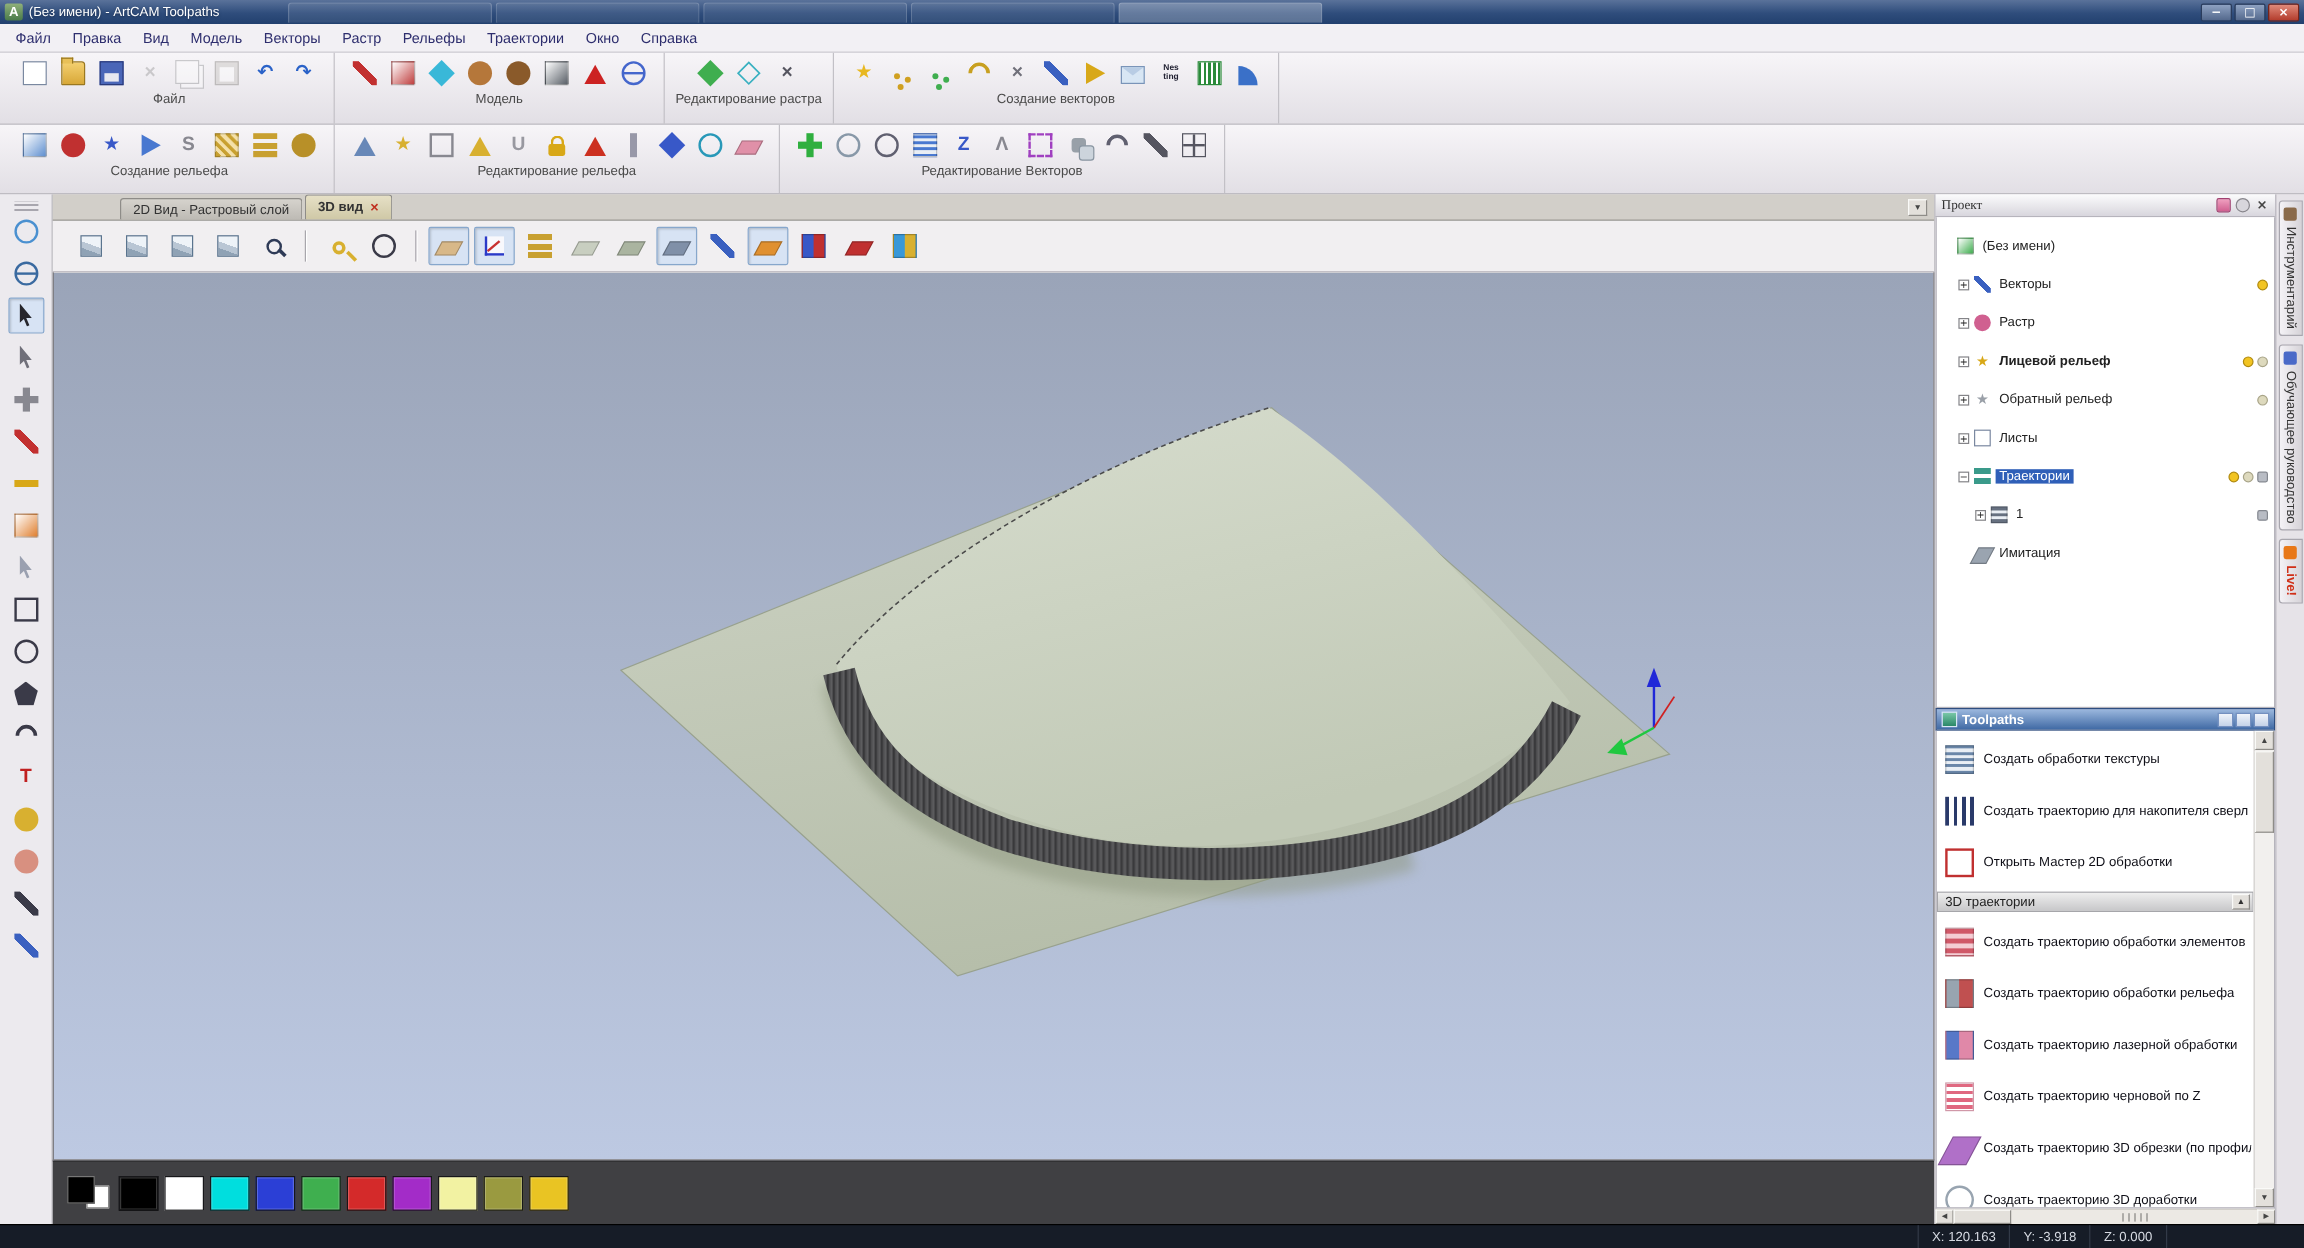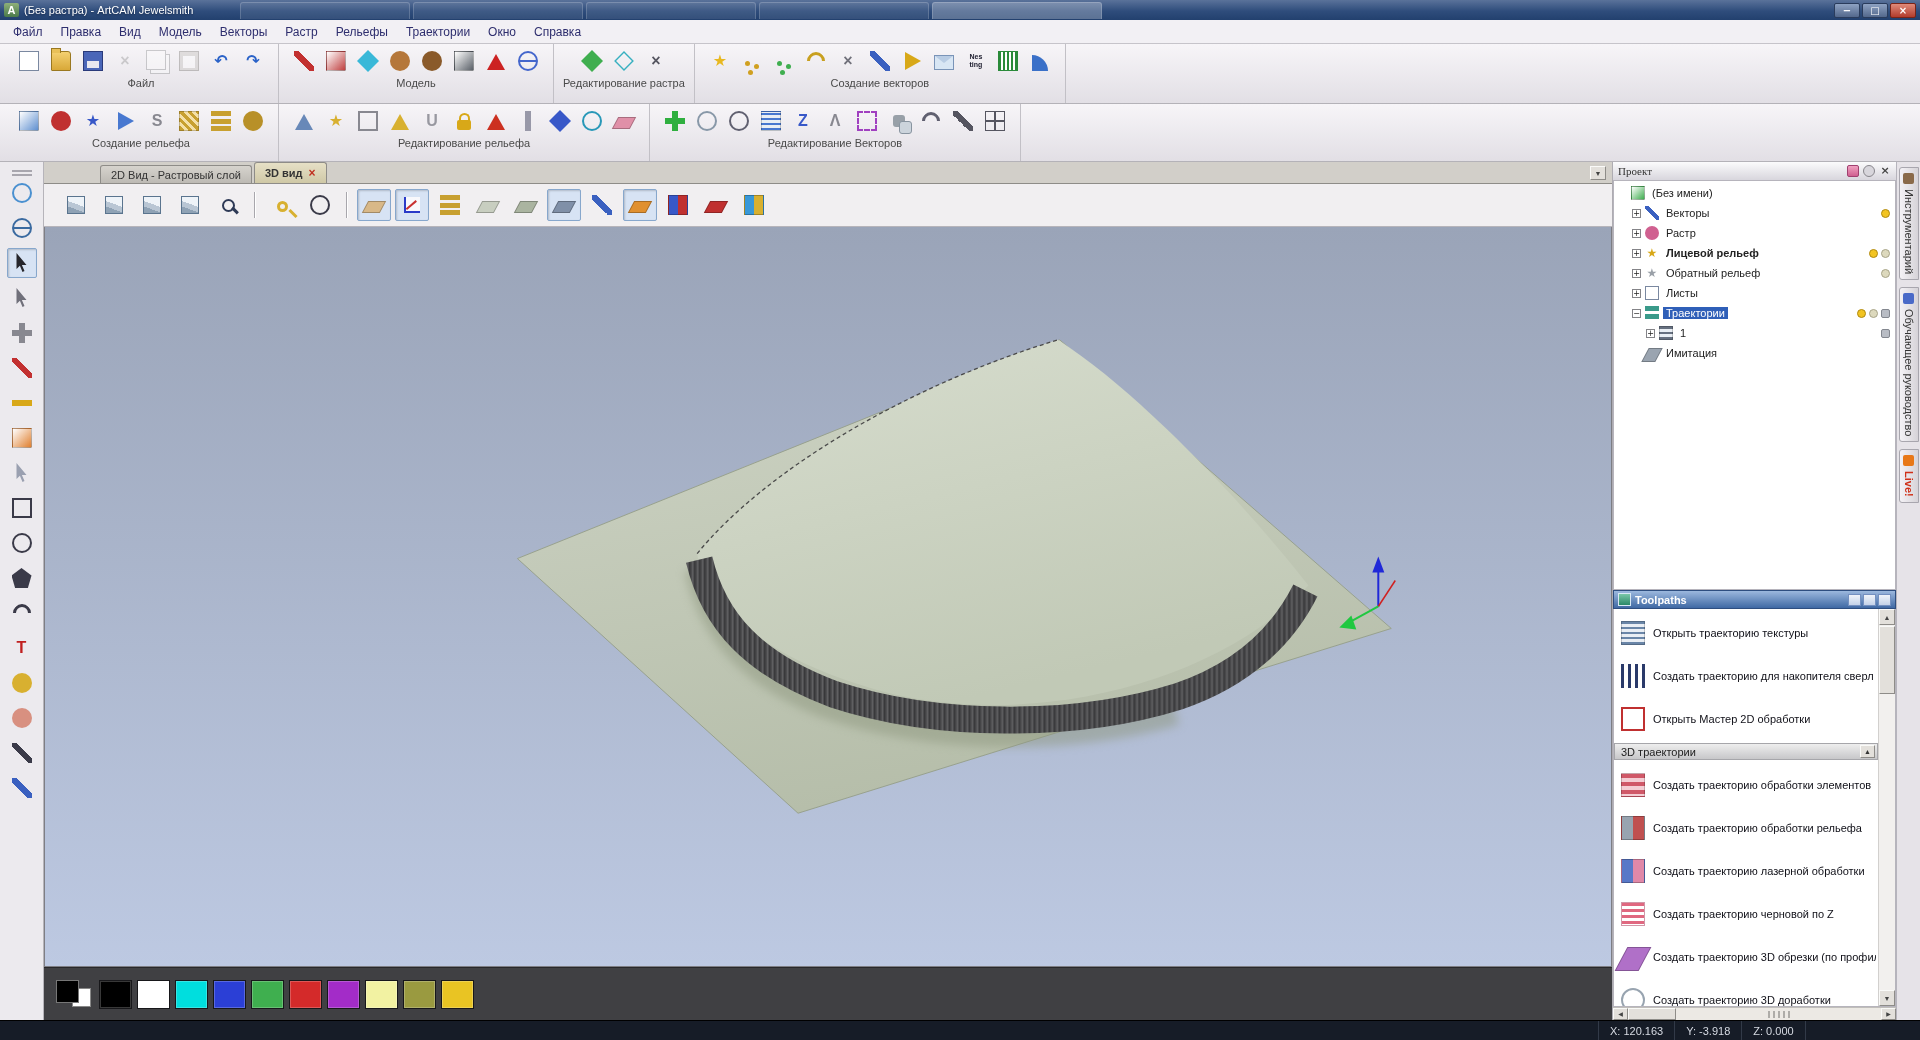--- a/index.html
+++ b/index.html
@@ -129,21 +129,21 @@
   .pheader { height:19px; display:flex; align-items:center; padding:0 5px; font-size:11px; color:#333;
     background:linear-gradient(#fbfbfc,#d8d6dd); border-bottom:1px solid #b6b4bc; }
   .ph-title { flex:1;font-family:Liberation Serif, serif; }
   .ph-icons { display:flex; gap:4px; align-items:center; }
   .ph-ic { width:12px; height:12px; display:inline-block; }
   .ph-ic.pink { background:linear-gradient(#f0a0c0,#d06090); border:1px solid #a04070; border-radius:2px; }
   .ph-ic.pin { background:#d8d6dc; border:1px solid #88868c; border-radius:50%; }
   .ph-ic.x { font:bold 11px/12px "DejaVu Sans",sans-serif; color:#444; text-align:center; }
 
   .ptree { height:409px; background:#fff; border:1px solid #b6b4bc; border-top:none; overflow:hidden; padding-top:2px; }
-  .trow { height:20px; display:flex; align-items:center; gap:4px; font-size:11px; }
+  .trow { height:20px; display:flex; align-items:center; gap:4px; font-size:11px;margin-top:12px; }
   .trow .sh { width:14px; height:14px; line-height:14px; font-size:12px; flex:none; }
   .expander { width:9px; height:9px; border:1px solid #848488; background:#fff; font:8px/7px "DejaVu Sans",monospace; text-align:center; color:#222; flex:none; }
   .expander.ghost { visibility:hidden; }
   .tlabel { padding:0 3px; color:#222; white-space:nowrap; }
   .tlabel.b { font-weight:bold; }
   .tlabel.sel { background:#2f5fb8; color:#fff; }
   .bulbs { margin-left:auto; margin-right:5px; display:flex; gap:3px; align-items:center; }
   .bulb { width:9px; height:9px; border-radius:50%; display:inline-block; }
   .bulb.on { background:#f2c422; border:1px solid #b08a10; }
   .bulb.dim { background:#ddd9bd; border:1px solid #a8a488; }
@@ -188,21 +188,21 @@
   .scell { font-size:11px; color:#d6dae2; padding:0 11px; border-left:1px solid #323a48; height:100%; display:flex; align-items:center; }
   .scell:last-child { border-right:1px solid #323a48; }
 </style>
 </head>
 <body>
 
 <div class="app">
 
   <div class="titlebar">
     <span class="appicon">A</span>
-    <span class="title">(Без растра) - ArtCAM Jewelsmith</span>
+    <span class="title">(Без имени) - ArtCAM Toolpaths</span>
     <div class="ghost-tabs">
       <div class="gtab"></div>
       <div class="gtab"></div>
       <div class="gtab"></div>
       <div class="gtab"></div>
       <div class="gtab lit"></div>
     </div>
     <div class="winbtns">
       <div class="winbtn">−</div>
       <div class="winbtn">□</div>
@@ -721,21 +721,21 @@
         <span class="tp-btns">
           <span class="tp-btn"></span>
           <span class="tp-btn"></span>
           <span class="tp-btn"></span>
         </span>
       </div>
       <div class="tpbody">
         <div class="tplist">
             <div class="tp-item">
               <span class="sh sh-waves" style="--c: #6a86a8;"></span>
-              <span class="tp-label">Открыть траекторию текстуры</span>
+              <span class="tp-label">Создать обработки текстуры</span>
             </div>
             <div class="tp-item">
               <span class="sh sh-bars3" style="--c: #2a3a6a;"></span>
               <span class="tp-label">Создать траекторию для накопителя сверл</span>
             </div>
             <div class="tp-item">
               <span class="sh sh-osquare" style="--c: #c03030;"></span>
               <span class="tp-label">Открыть Мастер 2D обработки</span>
             </div>
             <div class="tp-section">

